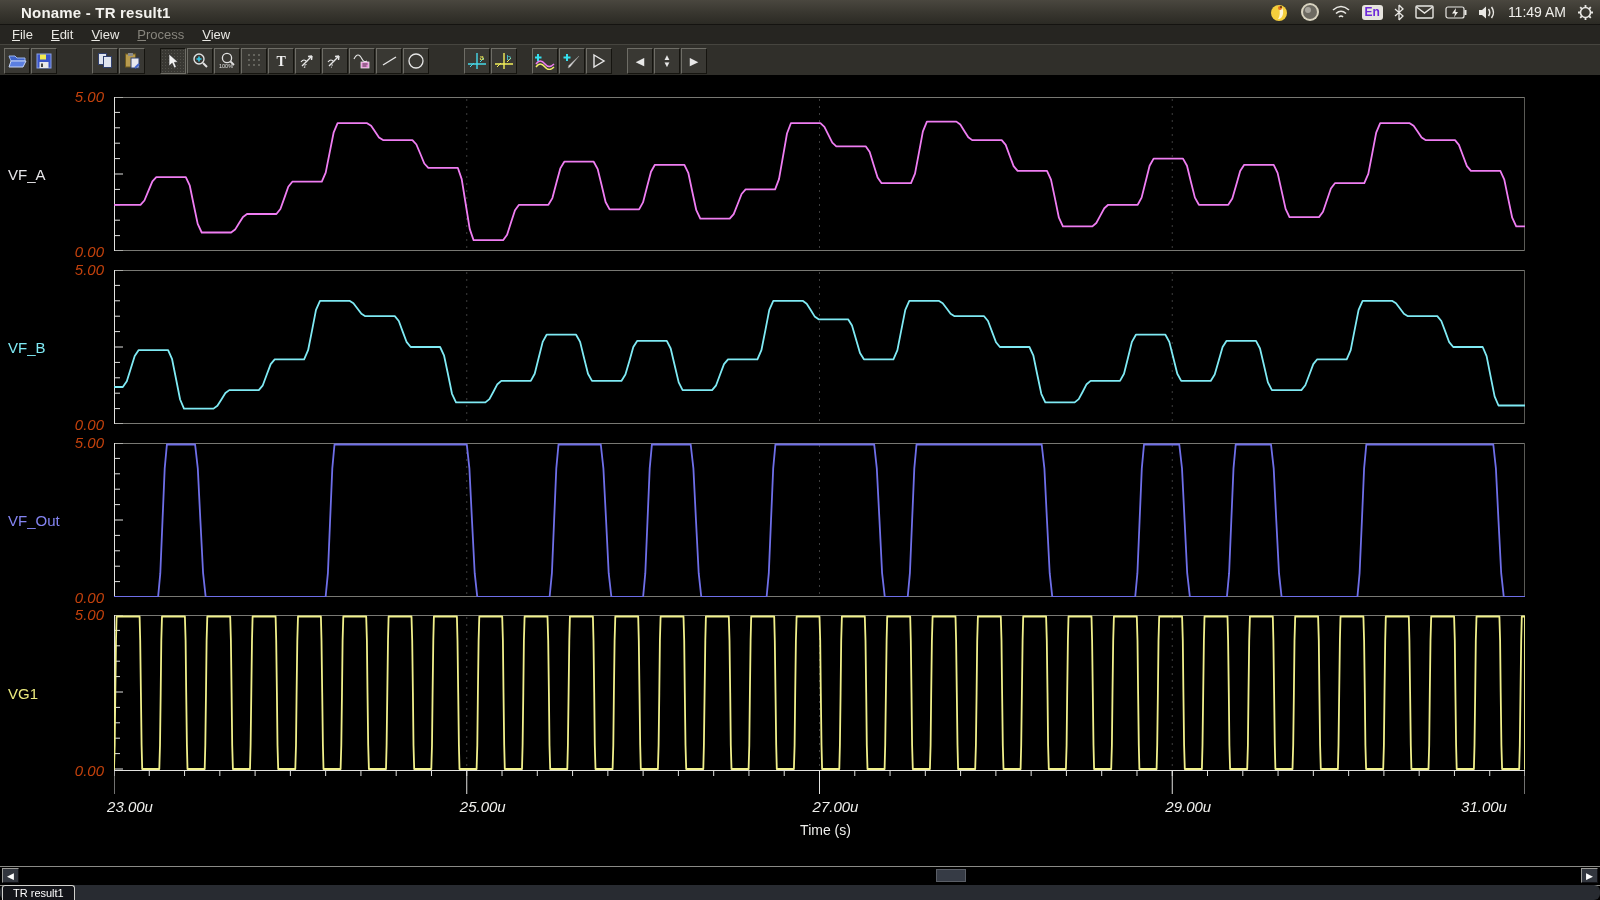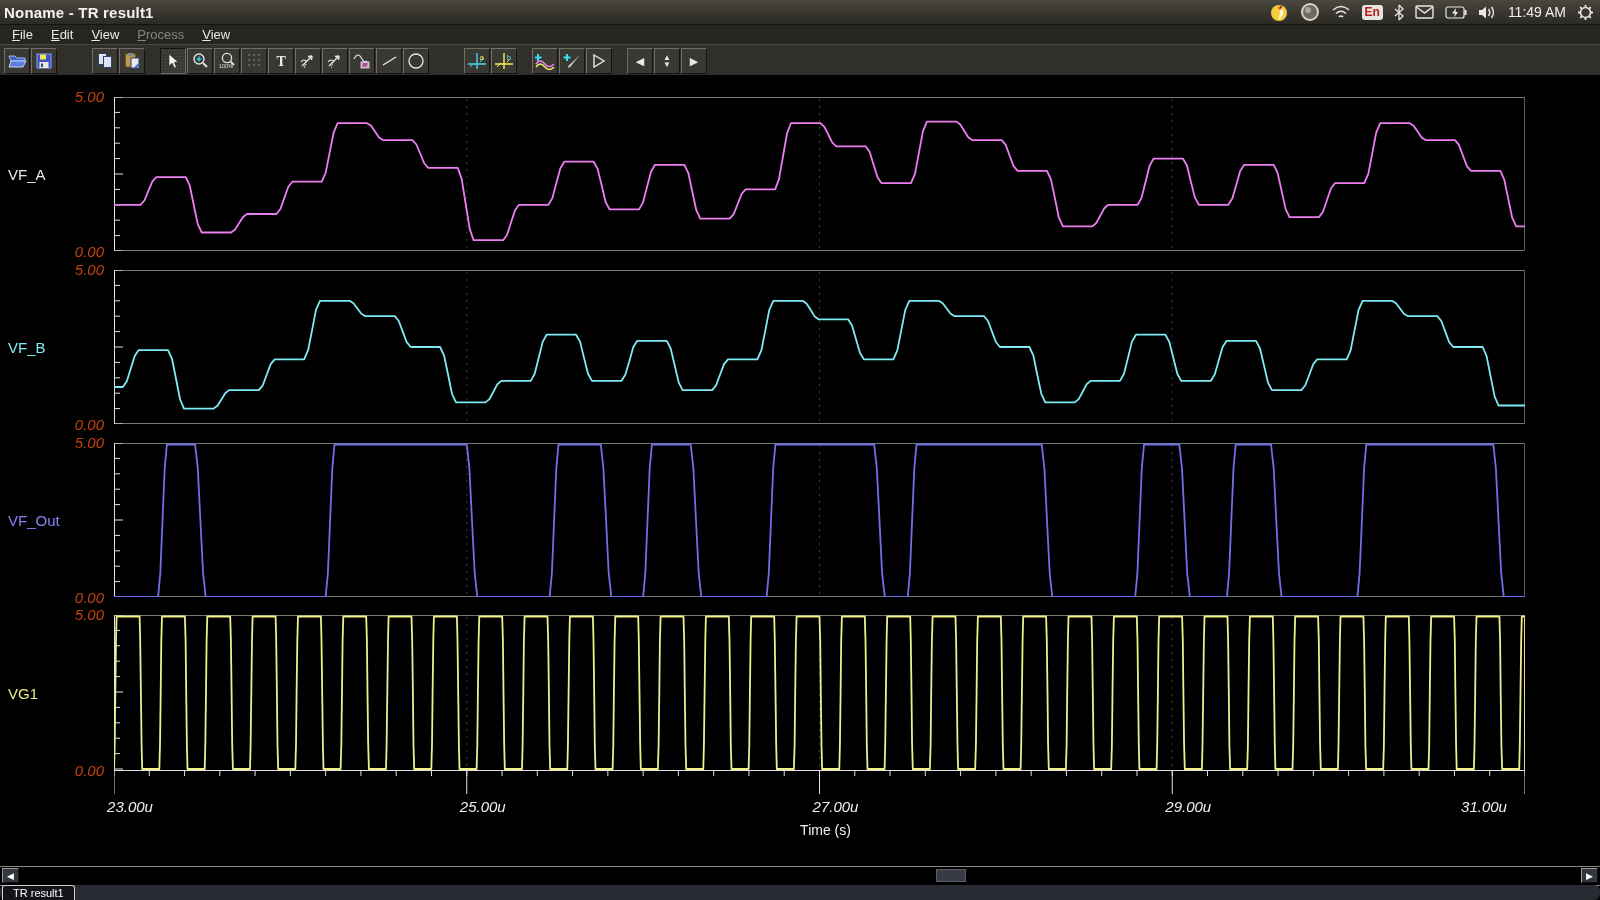--- a/index.html
+++ b/index.html
@@ -2,24 +2,24 @@
 <html><head>
 <meta charset="utf-8">
 <style>
   html,body{margin:0;padding:0;background:#000;}
   .app{position:relative;width:1600px;height:900px;overflow:hidden;background:#000;
        font-family:"Liberation Sans","DejaVu Sans",sans-serif;}
   
   .titlebar{position:absolute;left:0;top:0;width:1600px;height:24px;
     background:linear-gradient(#4a473f,#38362f 55%,#2b2a24);border-bottom:1px solid #141310;
     display:flex;align-items:center;}
-  .title{color:#f4f3ef;font-weight:bold;font-size:15px;padding-left:4px;letter-spacing:.2px;}
+  .title{color:#f4f3ef;font-weight:bold;font-size:15px;padding-left:21px;letter-spacing:.2px;}
   .tray{position:absolute;right:6px;top:0;height:24px;display:flex;align-items:center;gap:11px;}
   .tray .clock{color:#f0efeb;font-size:14px;}
-  .badge{background:#e6e4de;color:#b91c1c;font-size:12px;font-weight:bold;border-radius:3px;padding:0 3px;line-height:15px;}
+  .badge{background:#e6e4de;color:#6d28d9;font-size:12px;font-weight:bold;border-radius:3px;padding:0 3px;line-height:15px;}
   
   .menubar{position:absolute;left:0;top:25px;width:1600px;height:19px;background:#262521;
     display:flex;align-items:center;gap:2px;padding-left:4px;}
   .mi{display:inline-block;color:#e9e8e3;font-size:13px;padding:1px 8px;}
   .mi::first-letter{text-decoration:underline;}
   .mi.disabled{color:#87857d;}
   
   .toolbar{position:absolute;left:0;top:44px;width:1600px;height:31px;background:#302f2a;
     border-top:1px solid #46453f;display:flex;align-items:center;padding-left:4px;}
   .tbtn{width:26px;height:26px;margin-right:1px;background:#393833;display:flex;align-items:center;justify-content:center;

